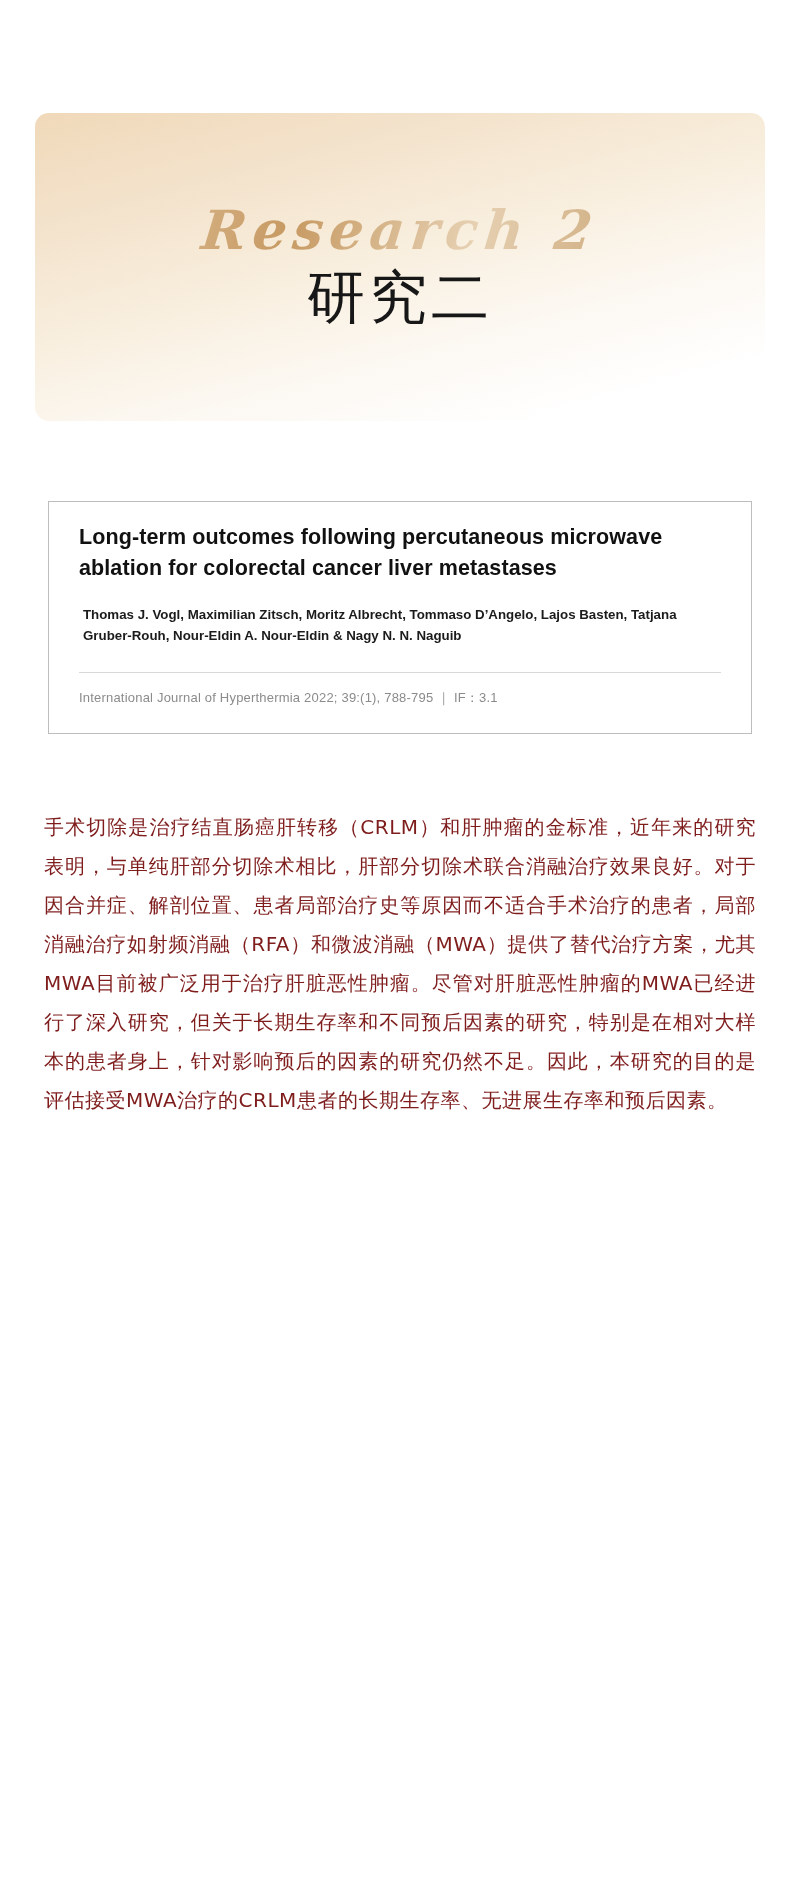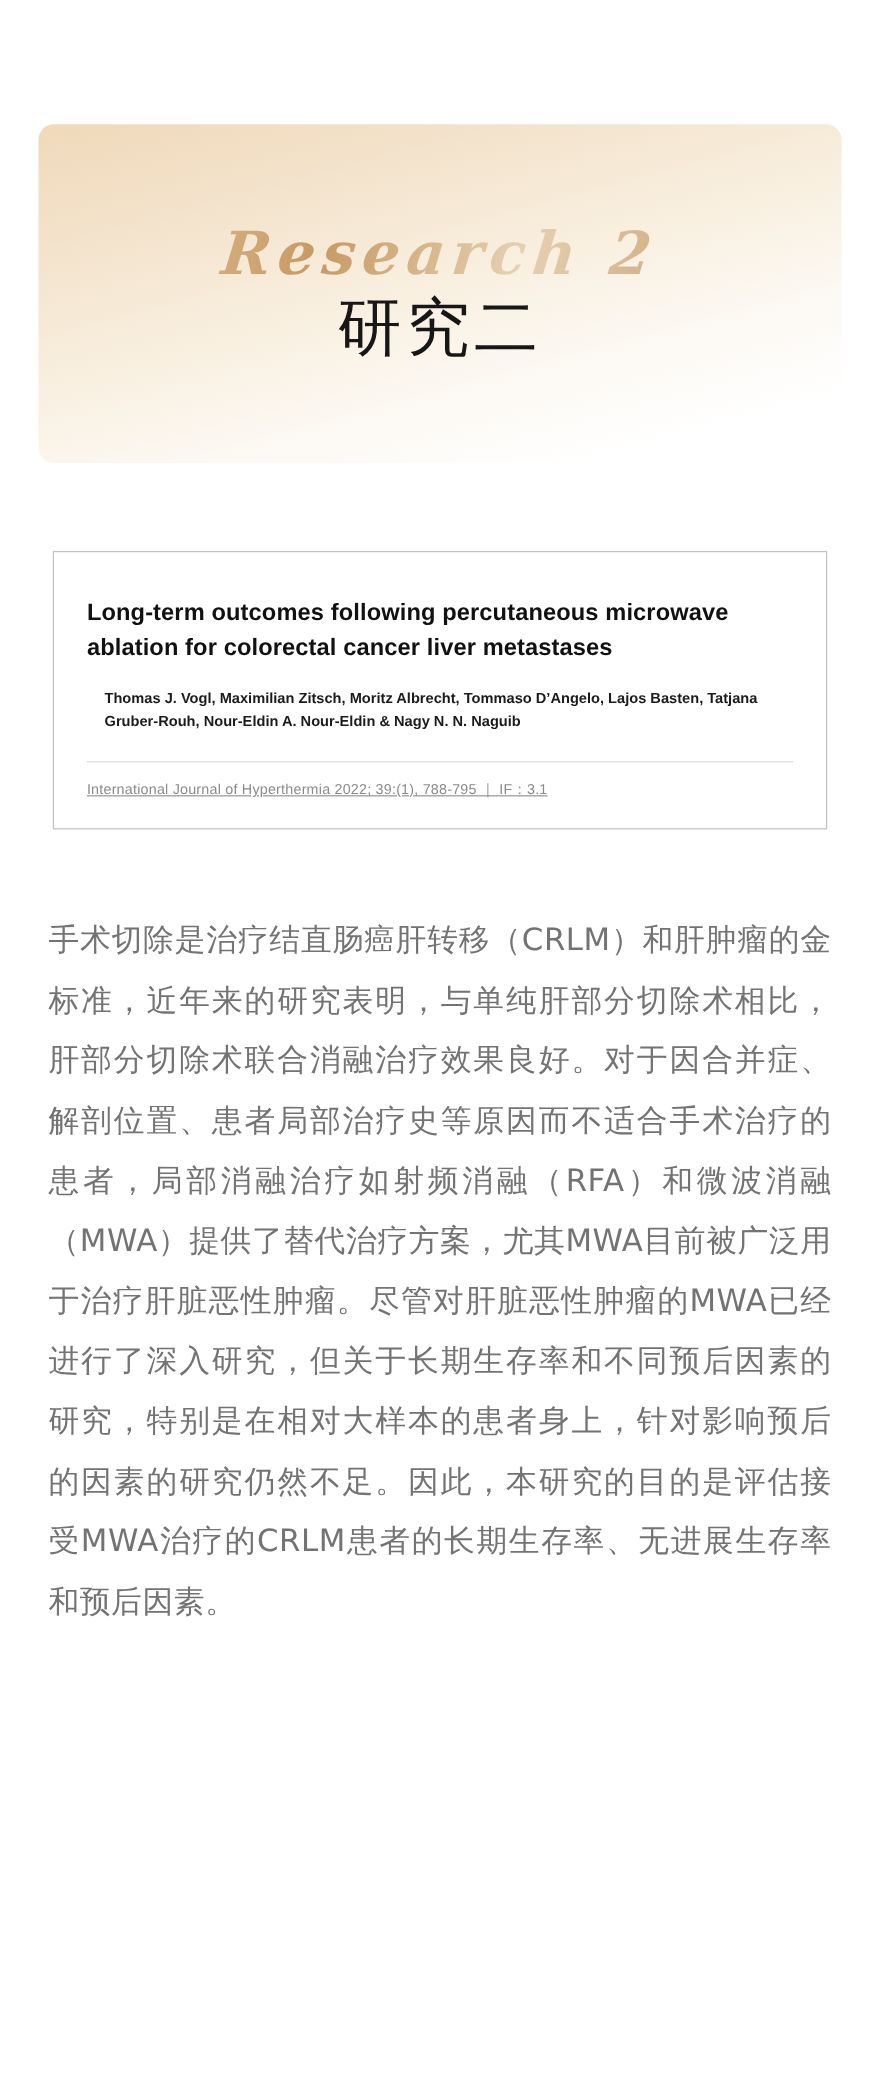--- a/index.html
+++ b/index.html
@@ -61,61 +61,60 @@
     color: #171717;
     margin: 4px 0 0 0;
     line-height: 1.15;
   }
 
   
   .card {
     margin: 80px 48px 0 48px;
     border: 1px solid #bdbdbd;
     background: #ffffff;
-    padding: 40px 30px 26px 30px;
+    padding: 20px 30px 26px 30px;
     box-sizing: border-box;
   }
   .card-title {
     font-family: "Liberation Sans", sans-serif;
     font-weight: 700;
     font-size: 21.5px;
     line-height: 1.42;
     color: #111111;
     margin: 0 0 22px 0;
     letter-spacing: 0.1px;
   }
   .card-authors {
     font-family: "Liberation Sans", sans-serif;
     font-weight: 700;
     font-size: 13.3px;
     line-height: 1.55;
     color: #1b1b1b;
-    margin: 0 0 26px 16px;
+    margin: 0 0 26px 4px;
   }
   .card-sep {
     border: 0;
     border-top: 1px solid #d8d8d8;
     margin: 0 0 16px 0;
   }
   .card-meta {
     font-family: "Liberation Sans", sans-serif;
     font-size: 13px;
     color: #8b8b8b;
     letter-spacing: 0.2px;
     margin: 0;
-    text-decoration: underline;
   }
 
   
   .body-text {
     margin: 74px 44px 80px 44px;
     font-family: "DejaVu Sans", "Liberation Sans", sans-serif;
-    font-size: 28px;
+    font-size: 20px;
     line-height: 1.95;
-    color: #737373;
+    color: #7f1d1d;
     text-align: justify;
     text-justify: inter-ideograph;
     letter-spacing: 0.5px;
   }
 </style>
 </head>
 <body>
 
 <div class="page">
 

